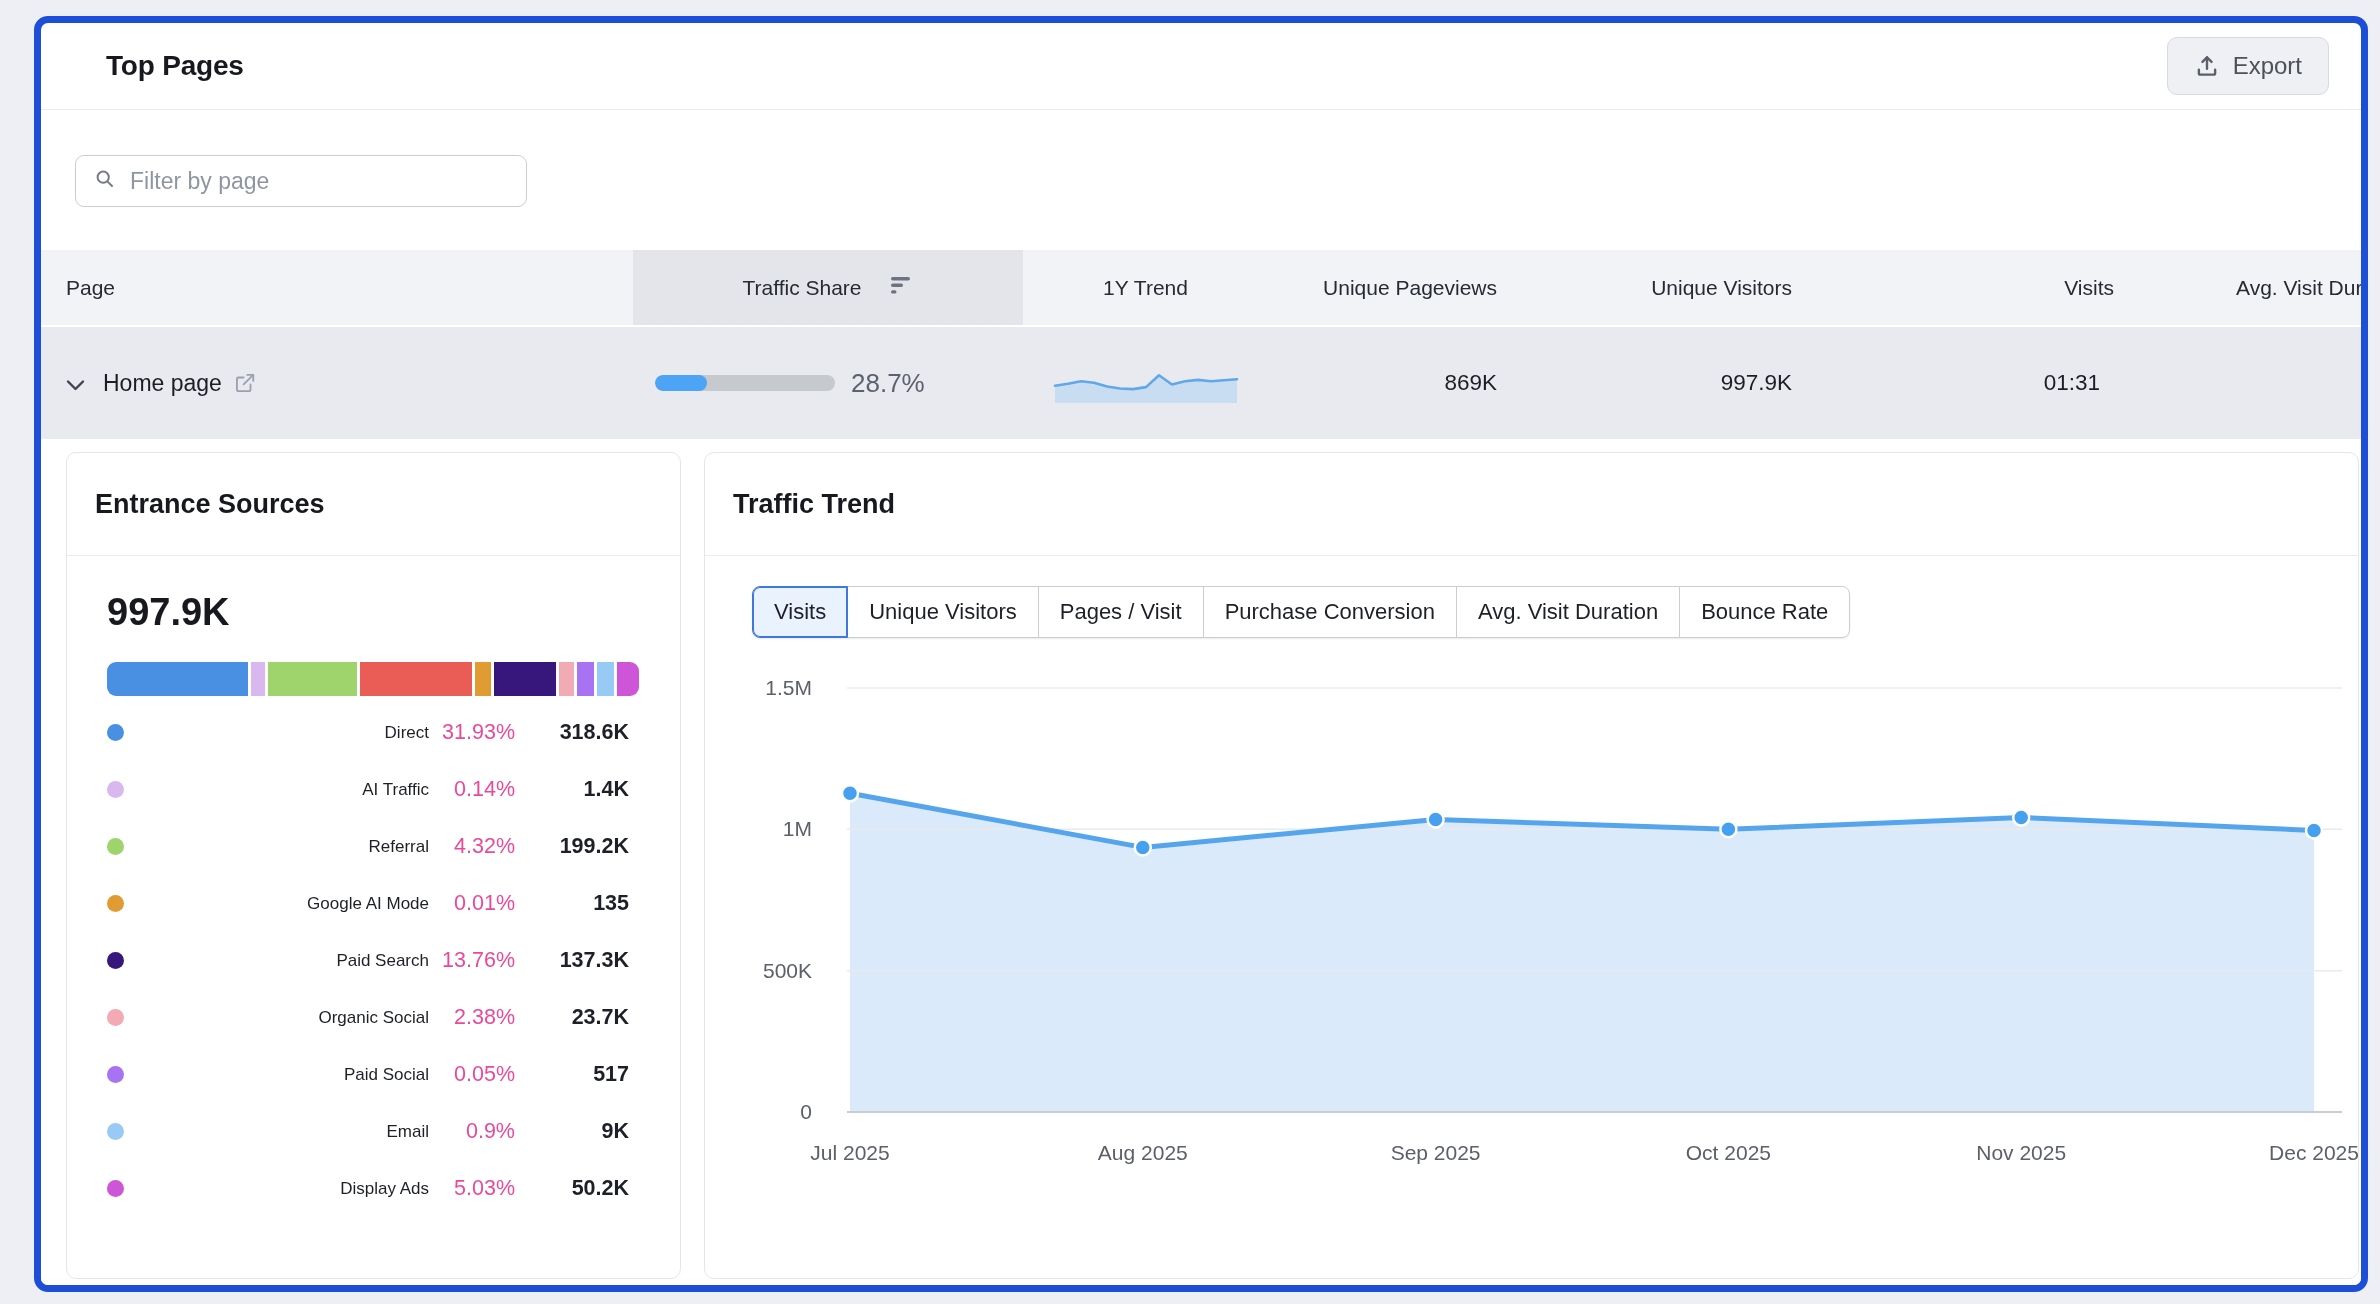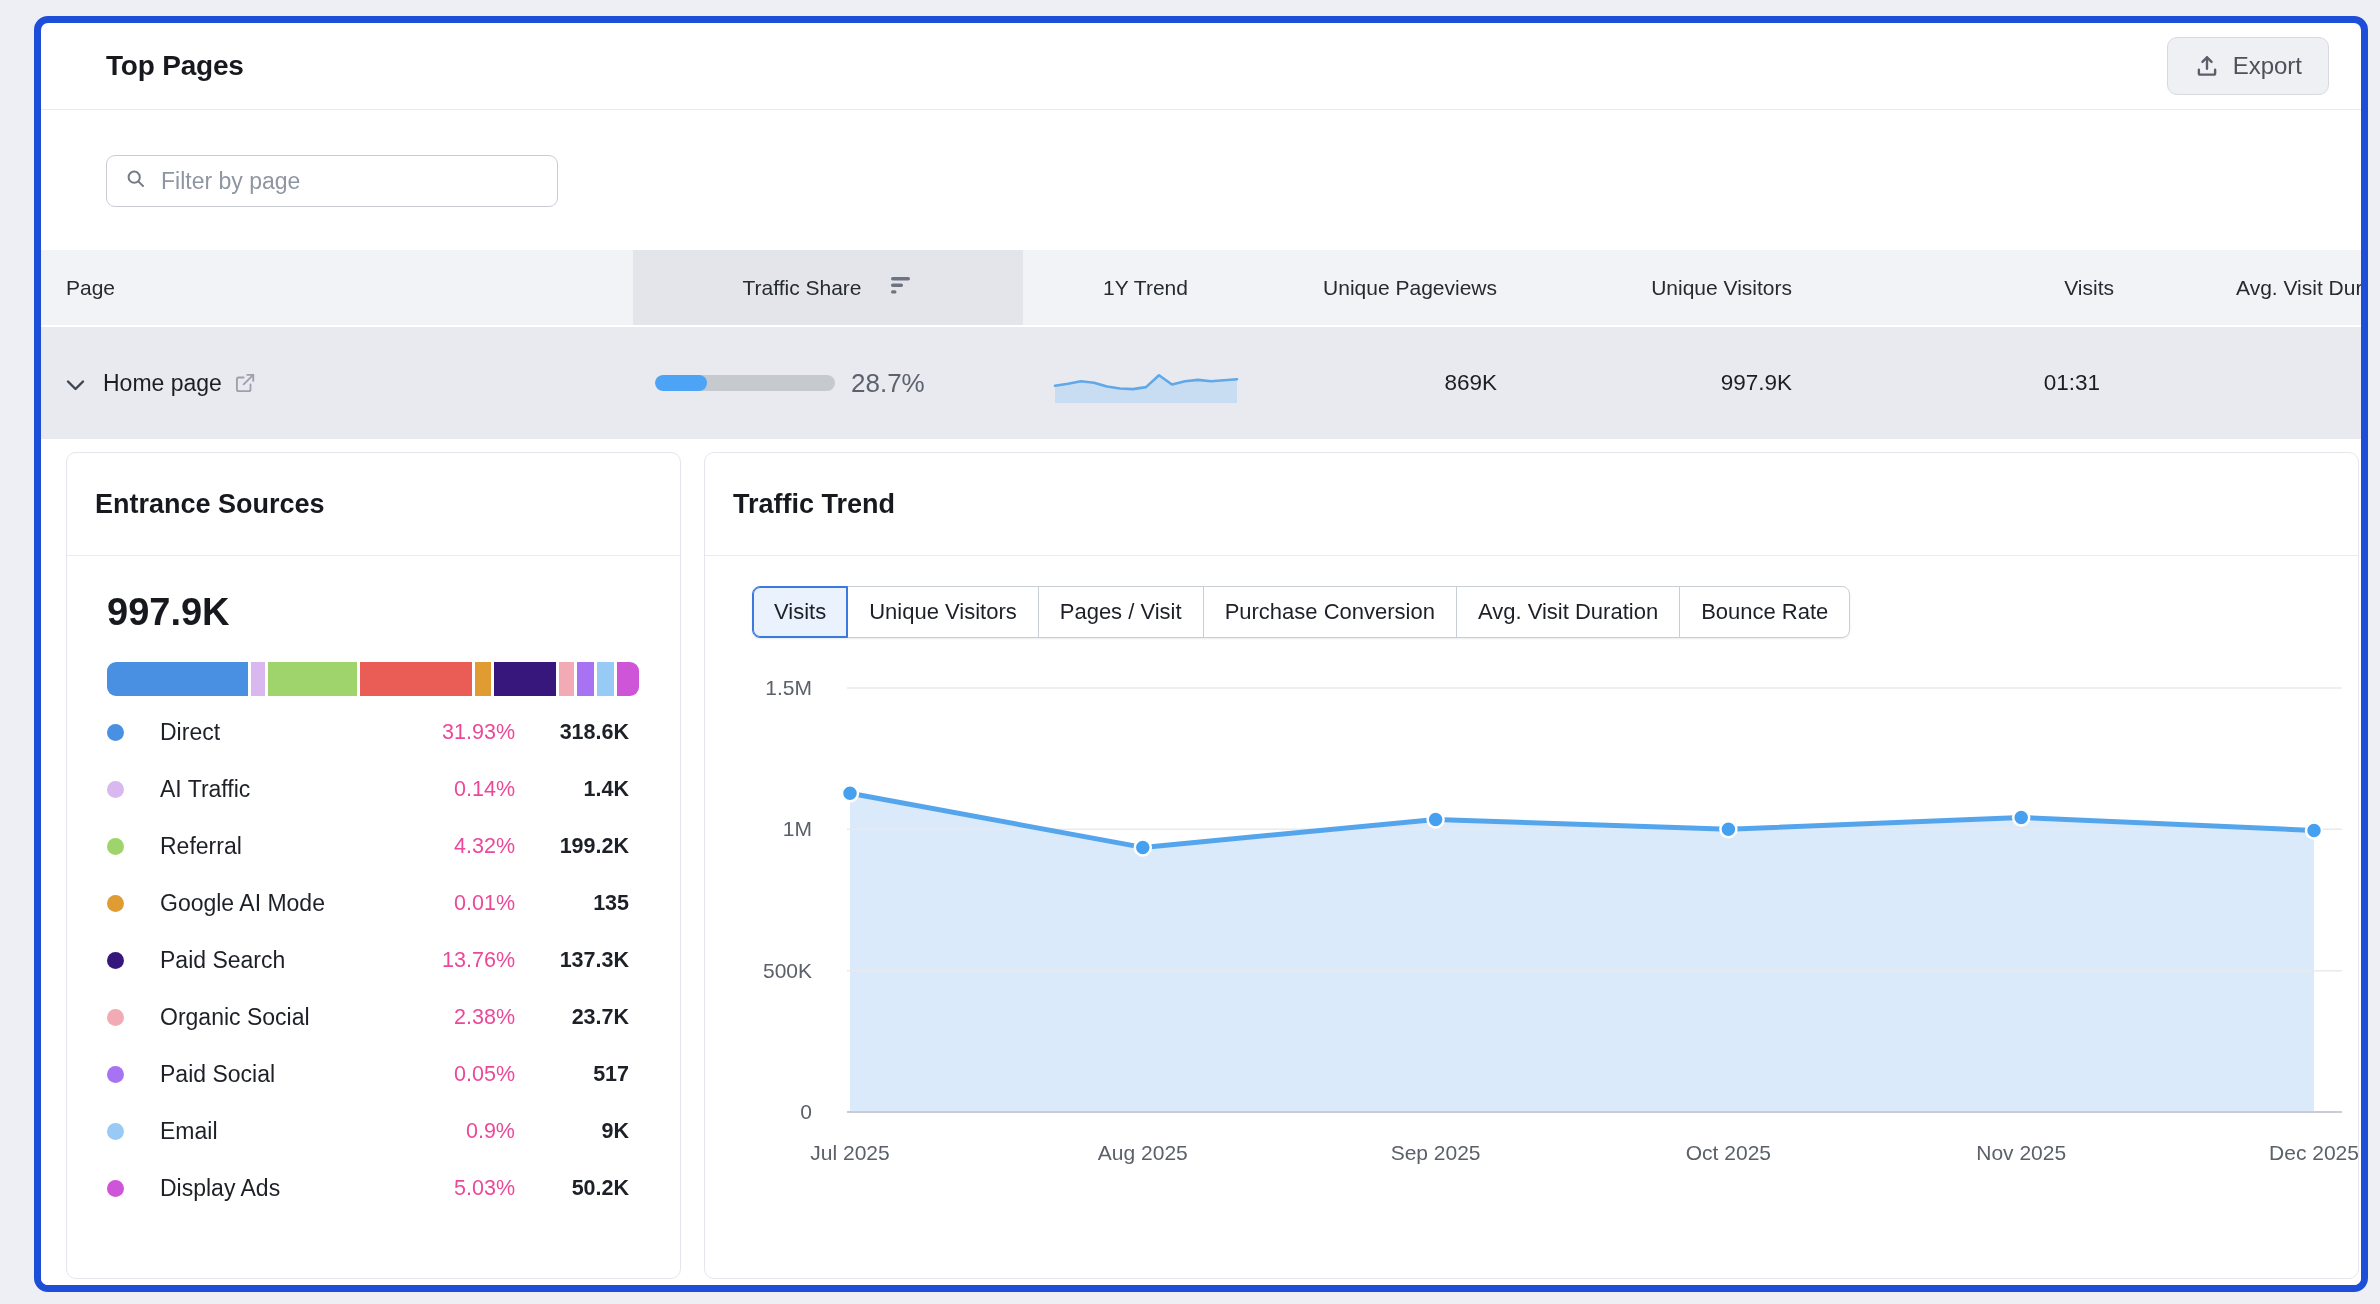--- a/index.html
+++ b/index.html
@@ -12,21 +12,21 @@
   
   .card-header { height:87px; display:flex; align-items:center; justify-content:space-between;
                  padding:0 32px 0 65px; border-bottom:1px solid #e9ebef; }
   .card-title { font-size:28px; font-weight:700; color:#17191e; letter-spacing:-.2px; }
   .export-btn { display:flex; align-items:center; gap:13px; height:58px; padding:0 26px;
                 background:#eef0f3; border:1px solid #d6d9de; border-radius:10px;
                 font-size:24px; color:#4c515a; cursor:pointer; }
   .export-btn svg { display:block; }
 
   
-  .toolbar { padding:45px 0 43px 65px; }
+  .toolbar { padding:45px 0 43px 34px; }
   .filter-box { display:flex; align-items:center; width:452px; height:52px;
                 border:1px solid #c9ccd4; border-radius:9px; background:#fff; padding:0 16px 0 18px; }
   .filter-box input { border:none; outline:none; flex:1; font-size:23px; margin-left:14px;
                       font-family:inherit; color:#30343c; background:transparent; }
   .filter-box input::placeholder { color:#8f96a3; }
 
   
   .tbl { width:2397px; }
   .trow { display:grid; grid-template-columns:592px 390px 245px 245px 295px 322px 308px; align-items:center; }
   .thead { height:77px; background:#f2f3f7; border-bottom:2px solid #fff; font-size:21px; color:#262a31; }
@@ -54,21 +54,21 @@
   .panel-trend { flex:1; }
 
   
   .entrance-body { padding:36px 41px 0 40px; }
   .total-visits { font-size:38px; font-weight:700; color:#17191e; line-height:40px; }
   .stack-bar { display:flex; gap:3px; height:34px; border-radius:9px; overflow:hidden; margin-top:30px; }
   .stack-bar .seg { height:100%; }
   .legend { margin-top:8px; }
   .legend-row { display:flex; align-items:center; height:57px; padding-right:10px; }
   .legend-dot { width:17px; height:17px; border-radius:50%; flex:none; }
-  .legend-label { flex:1; margin-left:36px; font-size:23px; color:#1d2026; }
+  .legend-label { flex:1; margin-left:14px; font-size:17px; color:#1d2026;text-align:right; }
   .legend-pct { min-width:86px; text-align:right; font-size:21.5px; color:#ec4899; }
   .legend-val { min-width:102px; text-align:right; font-size:21.5px; font-weight:700; color:#1d2026; margin-left:12px; }
 
   
   .trend-body { position:relative; height:723px; }
   .tabs { display:inline-flex; margin:30px 0 0 47px; border-radius:8px;
           box-shadow:0 1px 2px rgba(40,45,60,.10); }
   .tab { height:52px; padding:0 21px; display:flex; align-items:center; font-size:22px; color:#1d2026;
          background:#fff; border:1px solid #c9cdd4; margin-left:-1px; cursor:pointer; white-space:nowrap; }
   .tab:first-child { border-radius:8px 0 0 8px; margin-left:0; }

